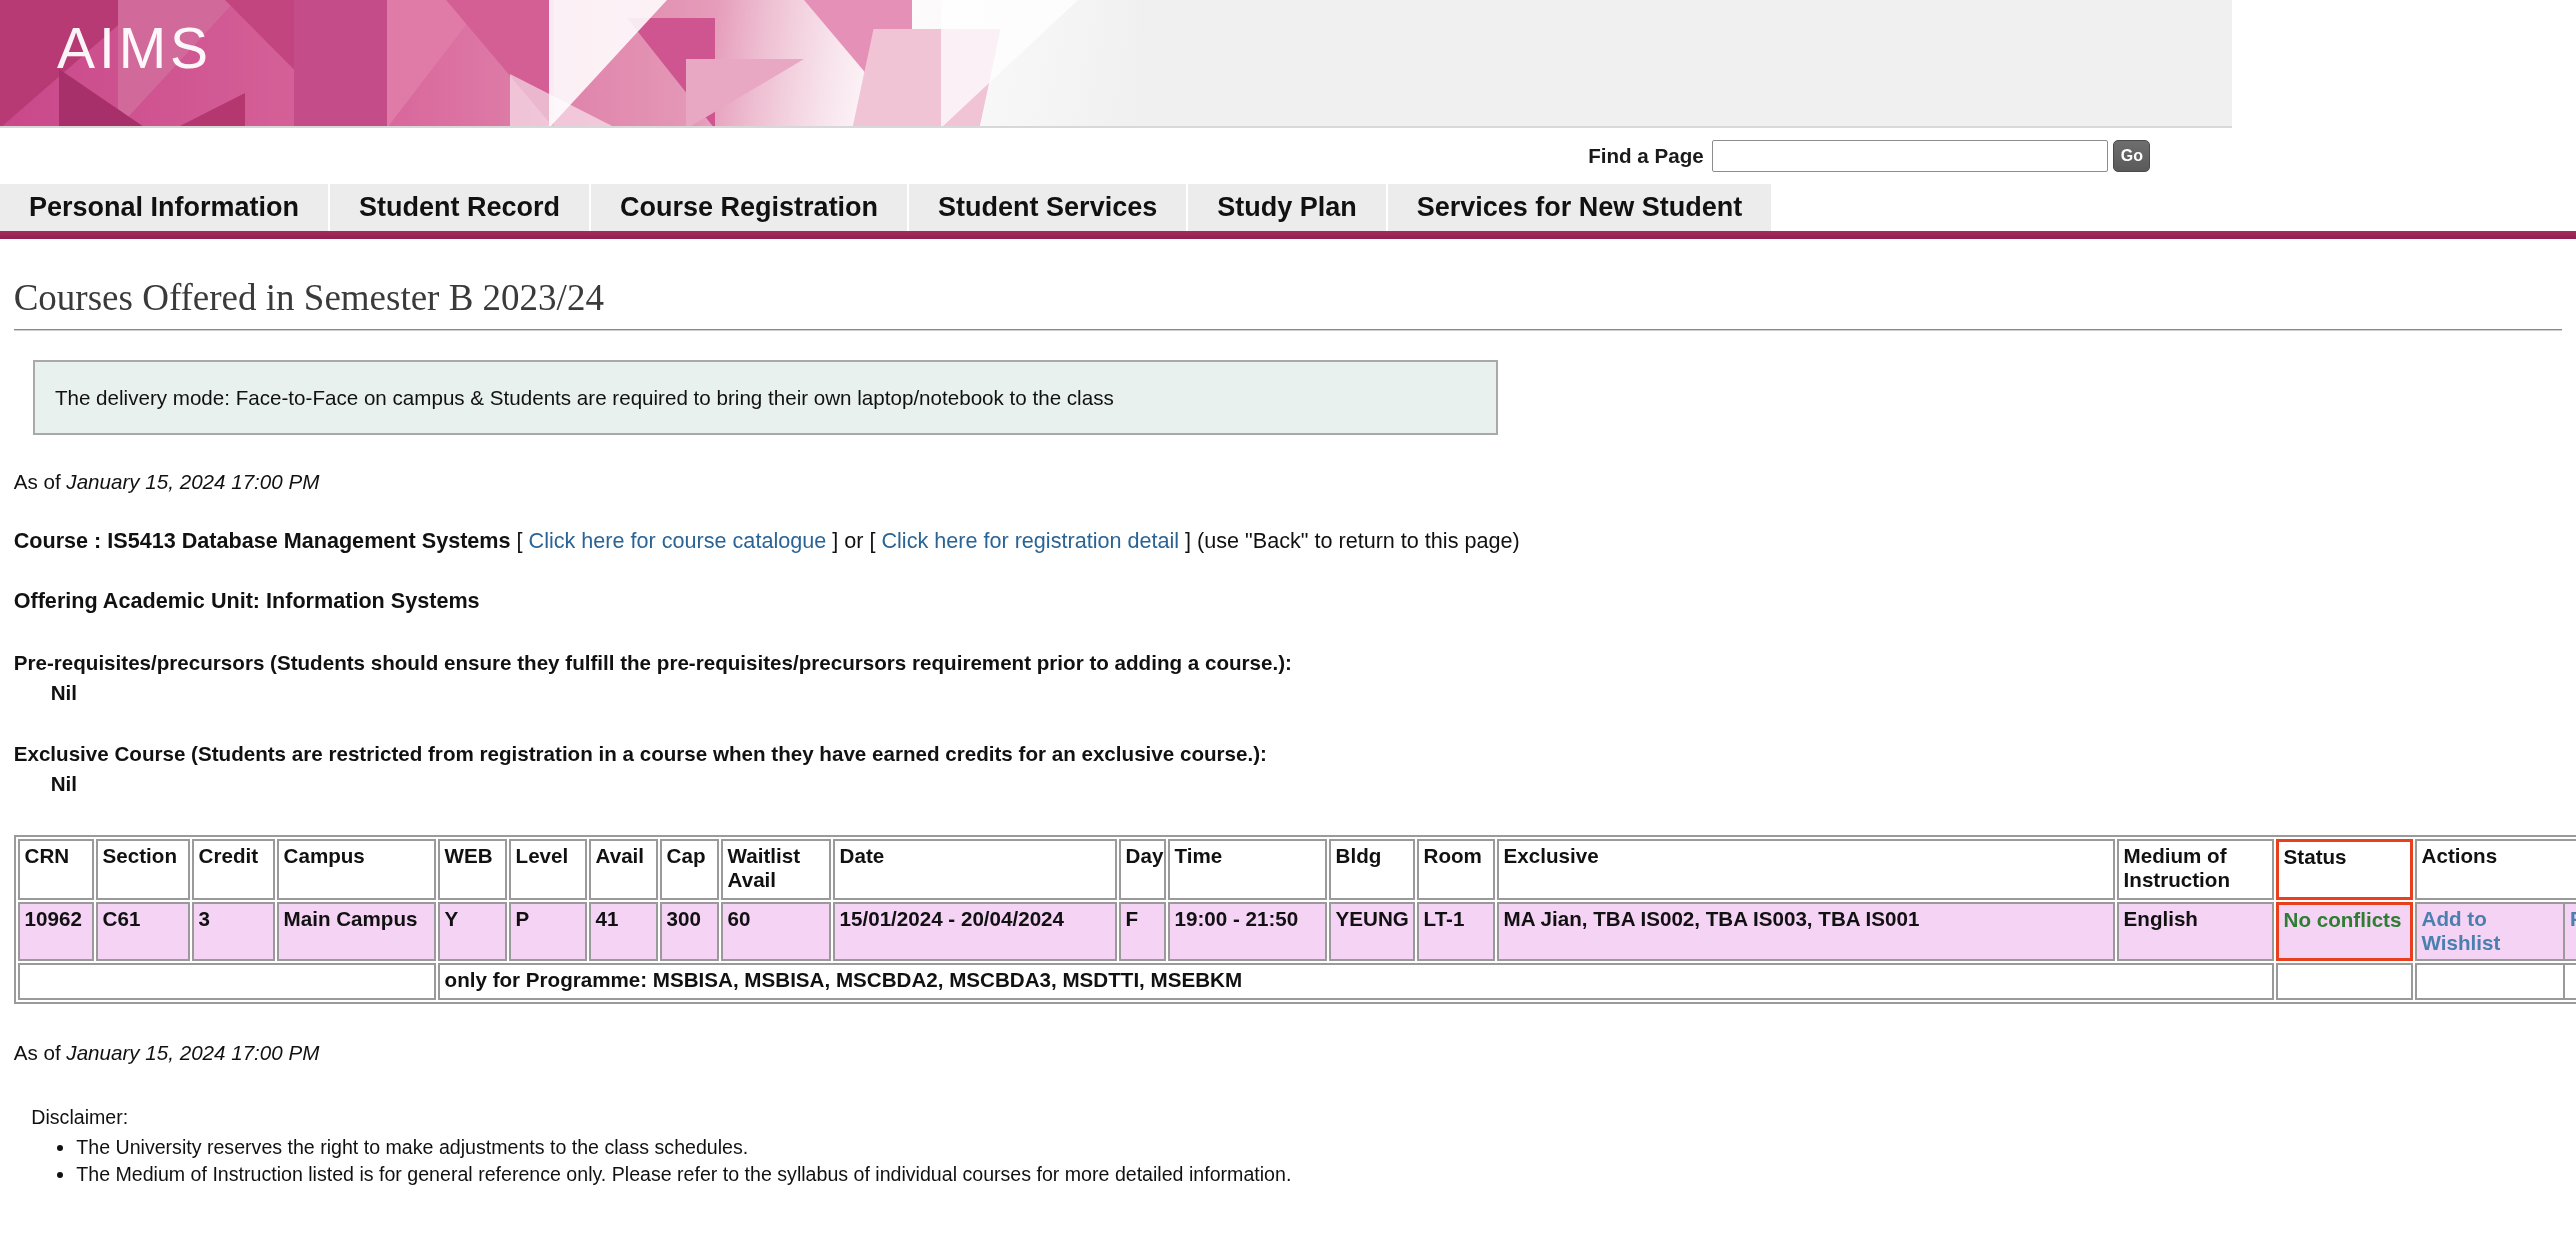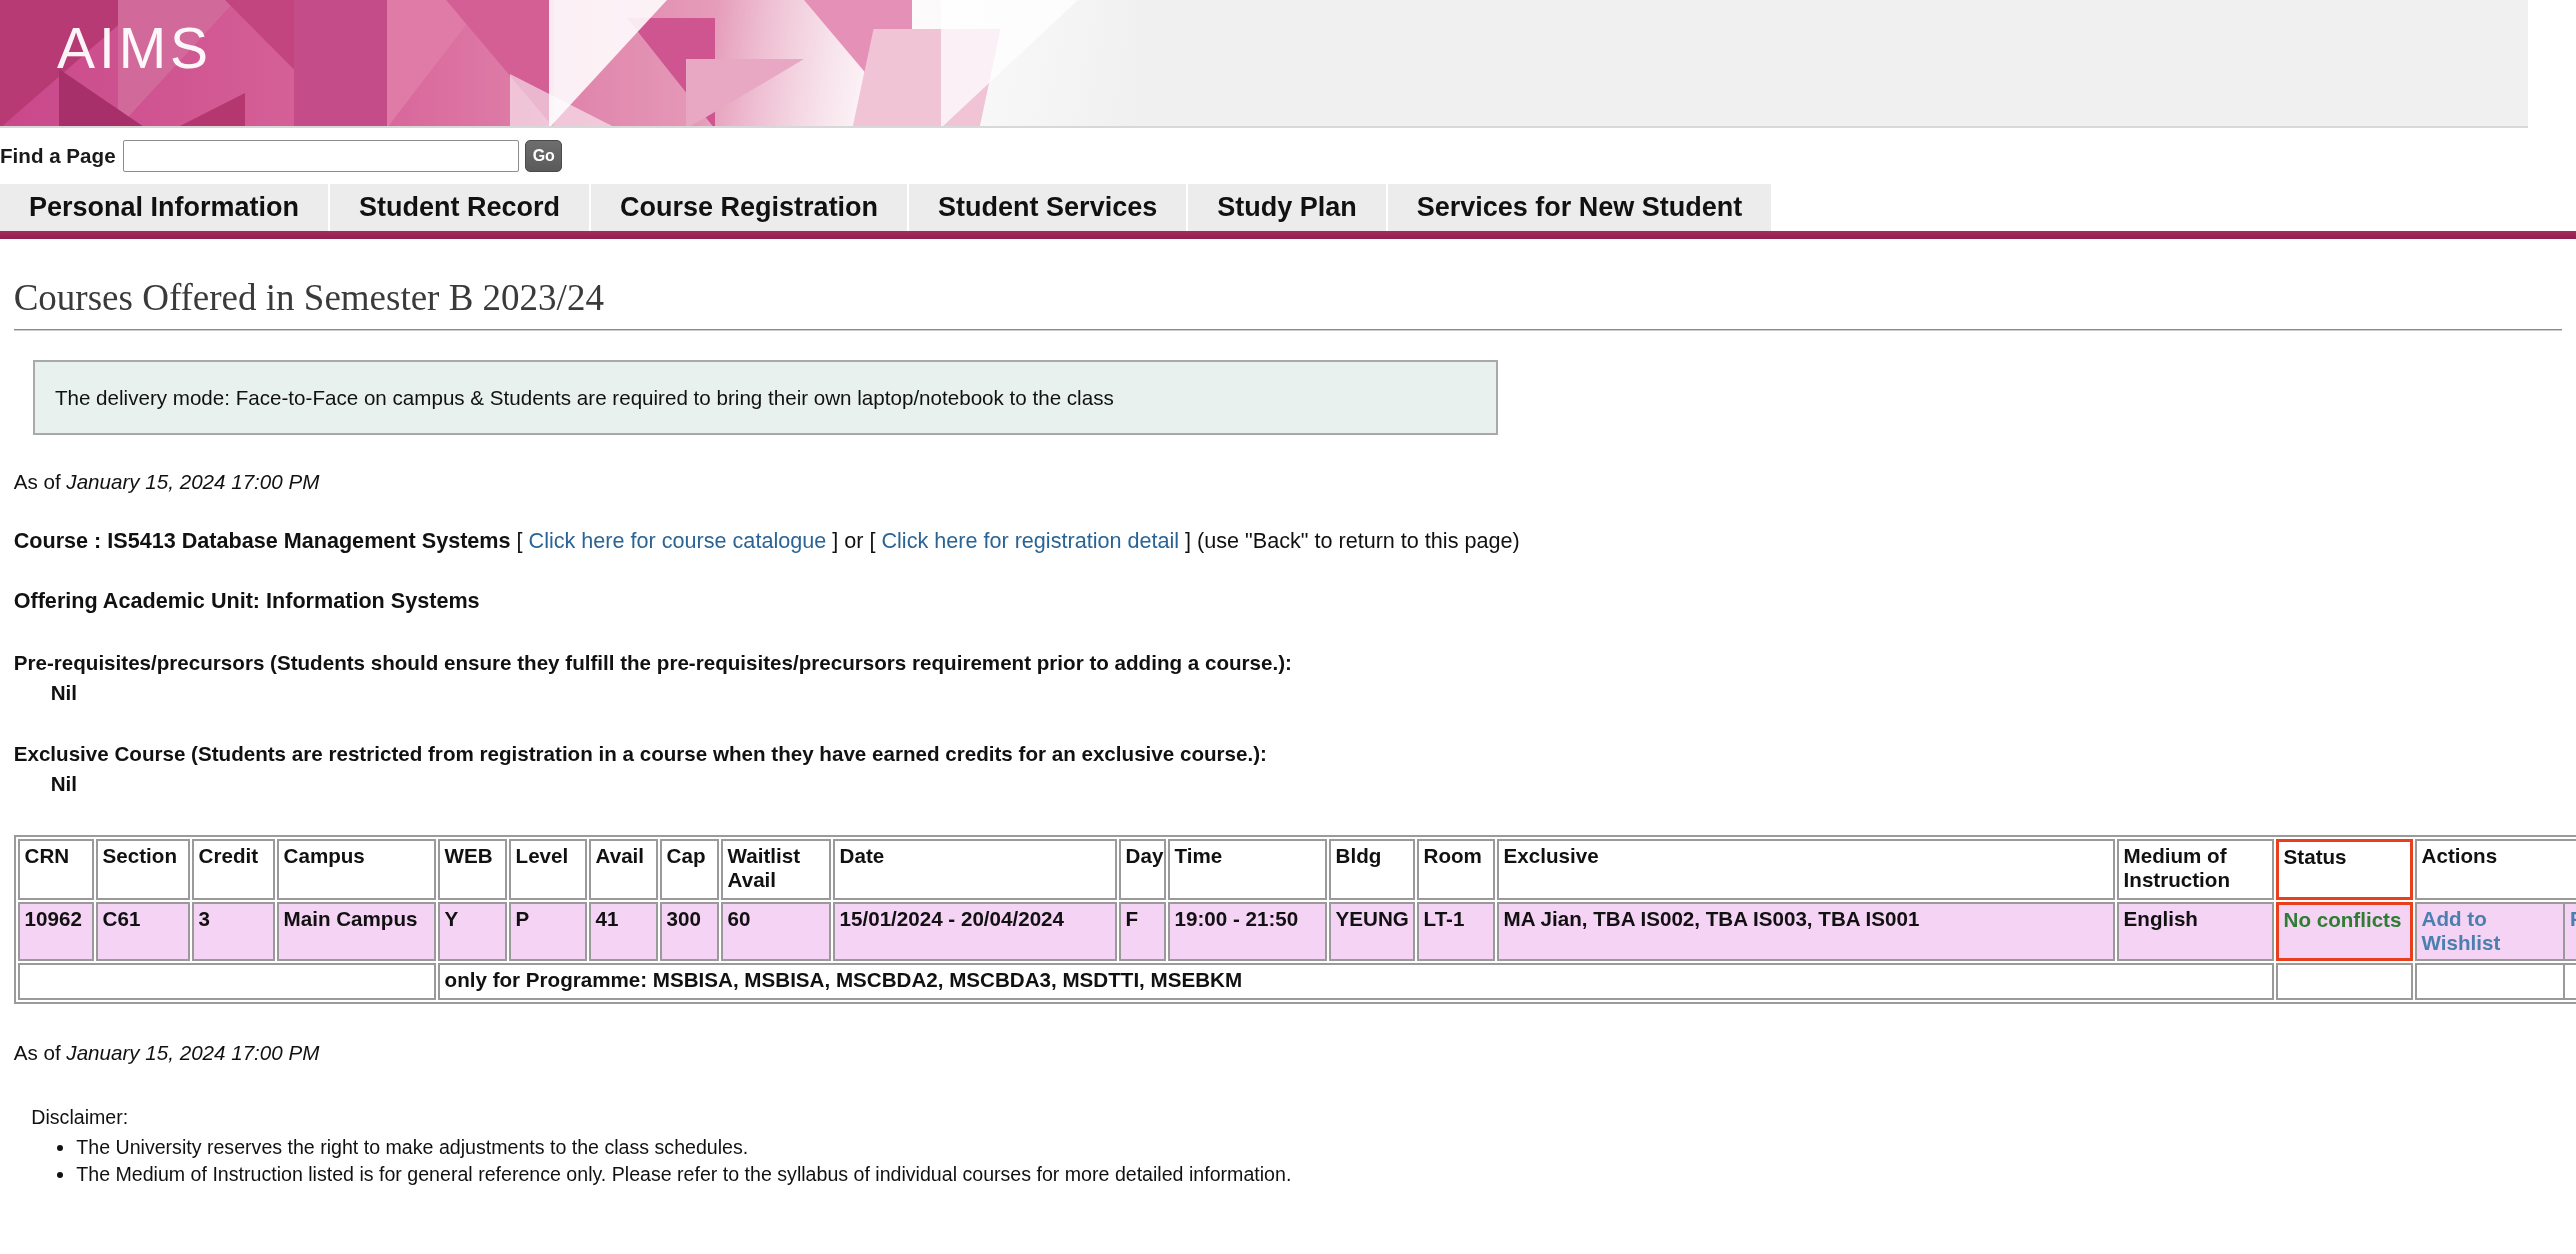--- a/index.html
+++ b/index.html
@@ -7,21 +7,21 @@
     margin: 0; padding: 0;
     width: 2576px; height: 1255px;
     background: #ffffff;
     font-family: "Liberation Sans", sans-serif;
     overflow: hidden;
   }
 
   
   .banner-wrap {
     position: relative;
-    width: 2528px;
+    width: 2232px;
     height: 128px;
     background: #f0f0f0;
     overflow: hidden;
   }
   .banner-art {
     position: absolute;
     left: 0; top: 0;
     width: 1137px; height: 128px;
     background:
       linear-gradient(100deg, rgba(255,255,255,0) 62%, rgba(255,255,255,0.92) 78%, #f0f0f0 100%),
@@ -57,21 +57,21 @@
   .banner-bottom-line { position:absolute; left:0; bottom:0; width:2576px; height:2px; background:#d8d8d8; }
 
   
   .search-strip {
     position: relative;
     width: 2168px;
     height: 56px;
     background: #ffffff;
     display: flex;
     align-items: center;
-    justify-content: flex-start;
+    justify-content: flex-end;
     padding-right: 17.6px;
   }
   .find-label {
     font-size: 20.6px;
     font-weight: bold;
     color: #1a1a1a;
     margin-right: 7.8px;
     white-space: nowrap;
   }
   .find-input {

